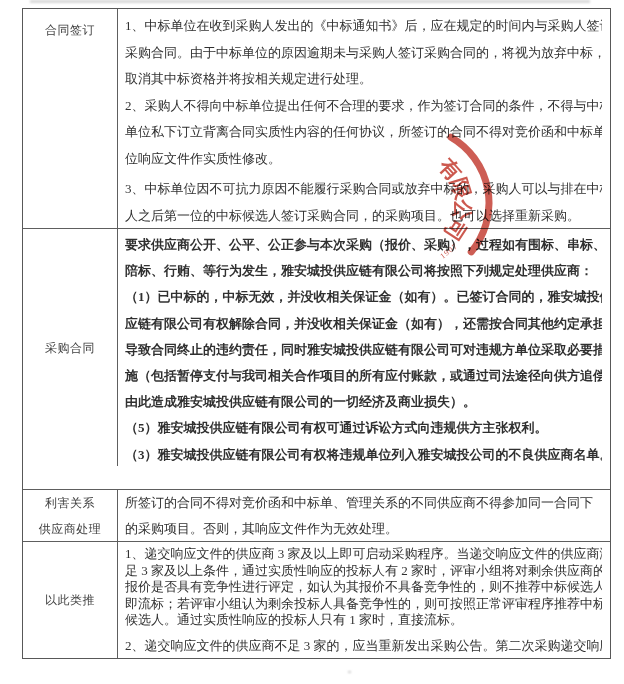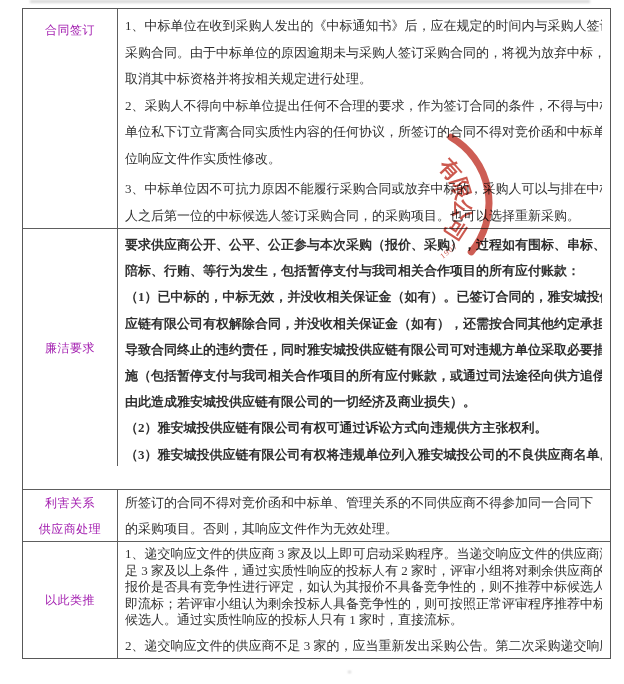--- a/index.html
+++ b/index.html
@@ -26,21 +26,21 @@
   .t-row{display:flex;overflow:hidden;}
   .t-row + .t-row{border-top:1px solid #5e5e5e;}
   .row-1{height:219px;}
   .row-2{height:237px;}
   .row-3{height:51px;margin-top:23px;}
   .row-4{flex:1;}
   .cell{box-sizing:border-box;overflow:hidden;}
   .label-cell{
     width:95px;flex:0 0 95px;border-right:1px solid #5e5e5e;
     display:flex;flex-direction:column;align-items:center;justify-content:center;
-    font-size:12px;letter-spacing:.5px;line-height:26px;color:#a21caf;
+    font-size:12px;letter-spacing:.5px;line-height:26px;color:#404040;
     text-align:center;
   }
   .row-1 .label-cell{justify-content:flex-start;padding-top:13px;line-height:16px;}
   .content-cell{
     flex:1;padding:0 8px 0 7px;font-size:13px;color:#303030;
     text-align:justify;
   }
   .row-1 .content-cell{padding-top:4px;}
   .row-1 .para{line-height:26.5px;}
   .row-1 .para.p3{margin-top:4px;}
@@ -85,36 +85,36 @@
         </div>
       <div class="para p3">
           <div class="line">3、中标单位因不可抗力原因不能履行采购合同或放弃中标的，采购人可以与排在中标</div>
           <div class="line">人之后第一位的中标候选人签订采购合同，的采购项目。也可以选择重新采购。</div>
         </div>
     </div>
   </div>
 
   <div class="t-row row-2">
     <div class="cell label-cell">
-      <div>廉洁要求</div>
+      <div>采购合同</div>
     </div>
     <div class="cell content-cell">
       <div class="para p1">
           <div class="line">要求供应商公开、公平、公正参与本次采购（报价、采购），过程如有围标、串标、</div>
-          <div class="line">陪标、行贿、等行为发生，包括暂停支付与我司相关合作项目的所有应付账款：</div>
+          <div class="line">陪标、行贿、等行为发生，雅安城投供应链有限公司将按照下列规定处理供应商：</div>
         </div>
       <div class="para p2">
           <div class="line">（1）已中标的，中标无效，并没收相关保证金（如有）。已签订合同的，雅安城投供</div>
           <div class="line">应链有限公司有权解除合同，并没收相关保证金（如有），还需按合同其他约定承担</div>
           <div class="line">导致合同终止的违约责任，同时雅安城投供应链有限公司可对违规方单位采取必要措</div>
           <div class="line">施（包括暂停支付与我司相关合作项目的所有应付账款，或通过司法途径向供方追偿</div>
           <div class="line">由此造成雅安城投供应链有限公司的一切经济及商业损失）。</div>
         </div>
       <div class="para p3">
-          <div class="line">（2）雅安城投供应链有限公司有权可通过诉讼方式向违规供方主张权利。</div>
+          <div class="line">（5）雅安城投供应链有限公司有权可通过诉讼方式向违规供方主张权利。</div>
         </div>
       <div class="para p4">
           <div class="line">（3）雅安城投供应链有限公司有权将违规单位列入雅安城投公司的不良供应商名单。</div>
         </div>
     </div>
   </div>
 
   <div class="t-row row-3">
     <div class="cell label-cell">
       <div>利害关系</div>

